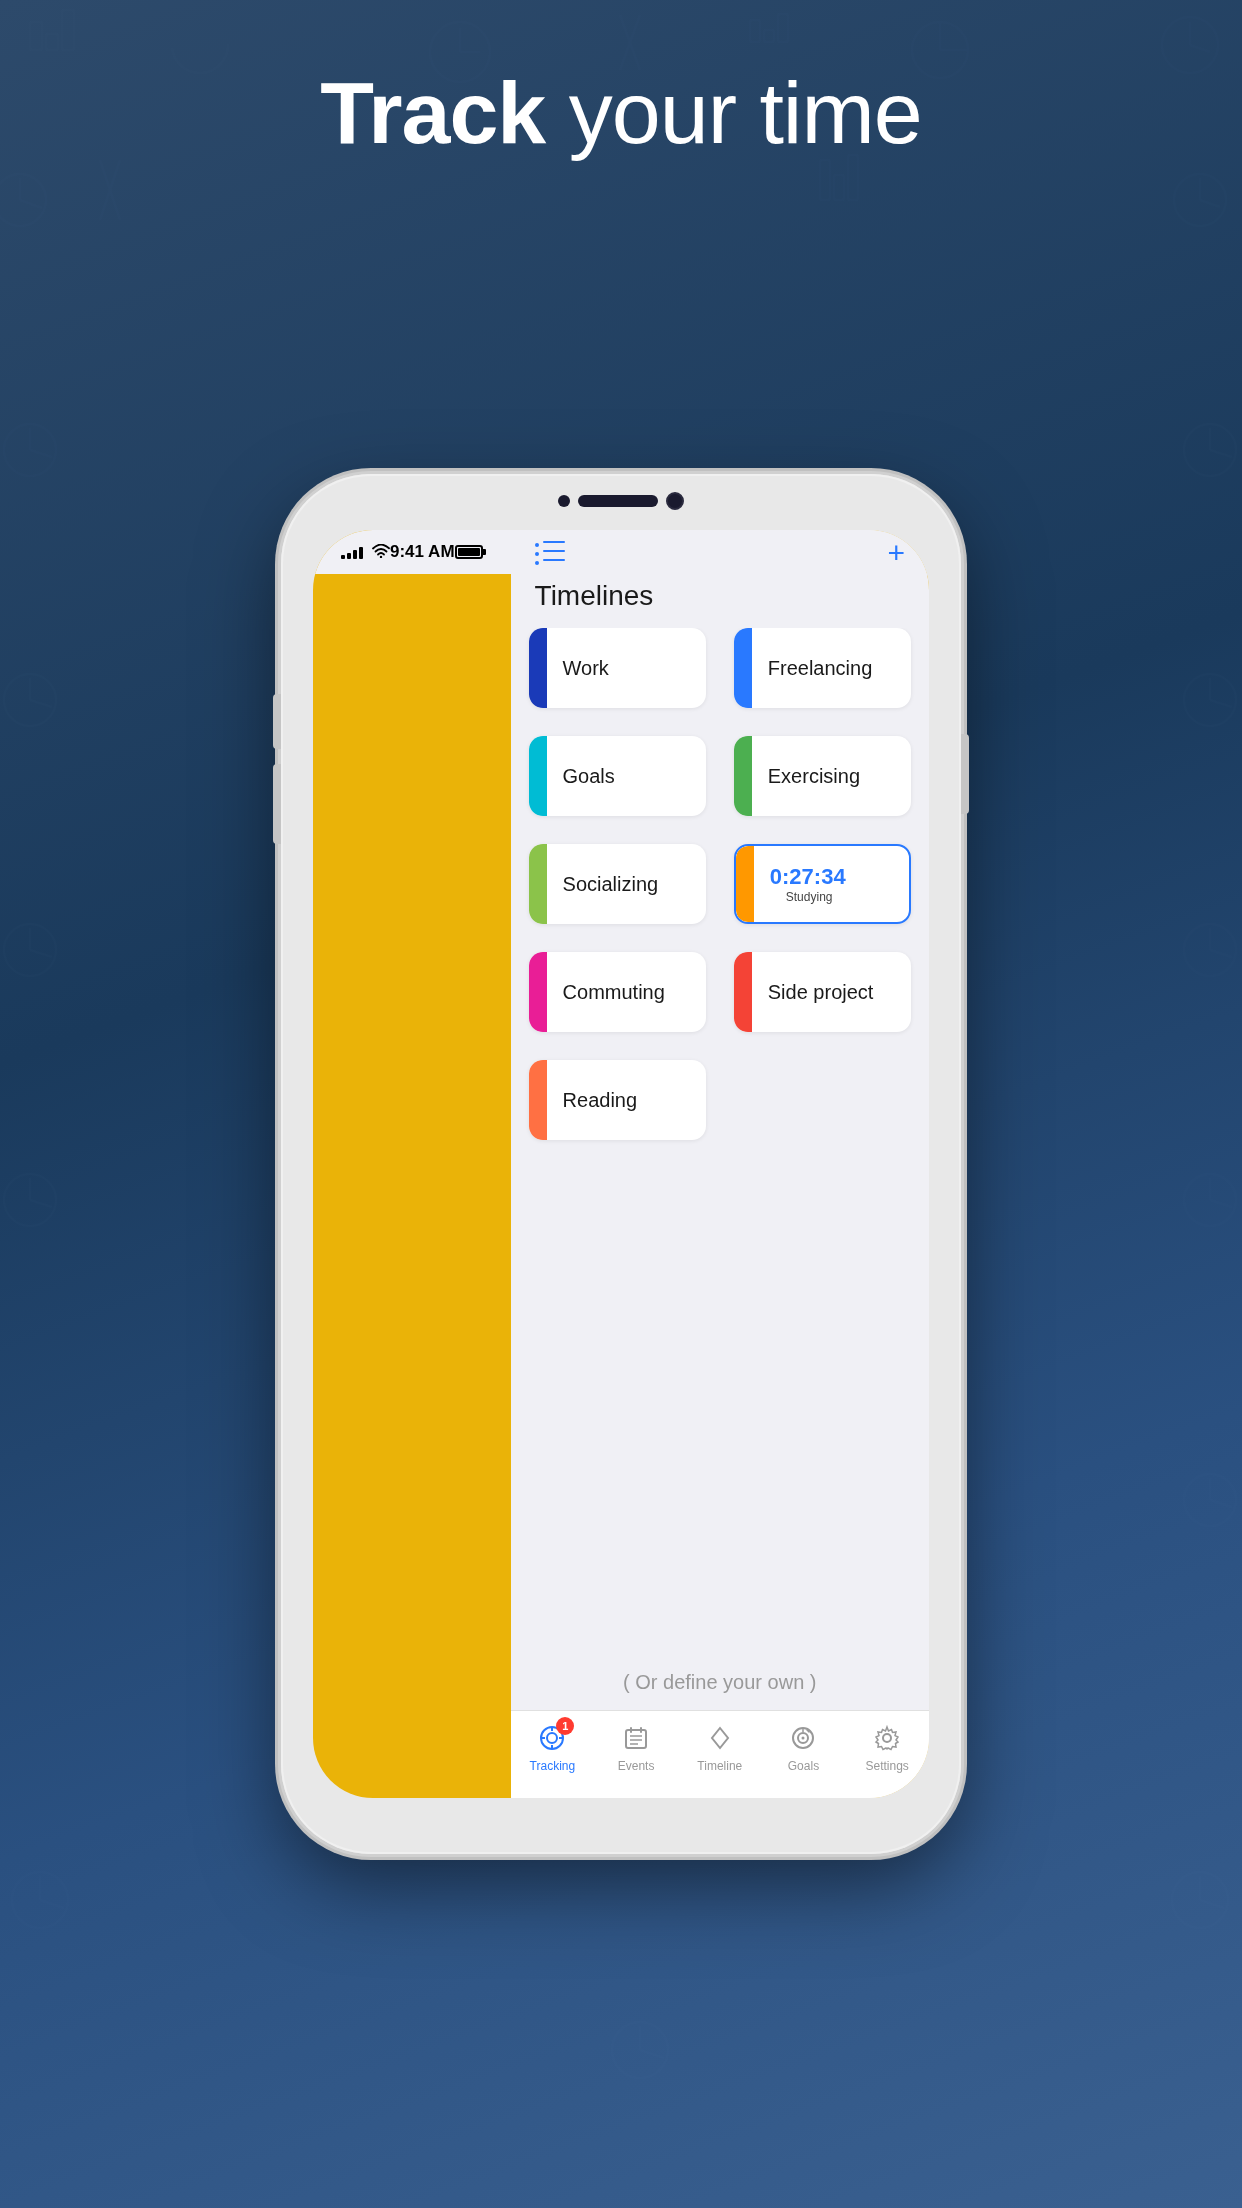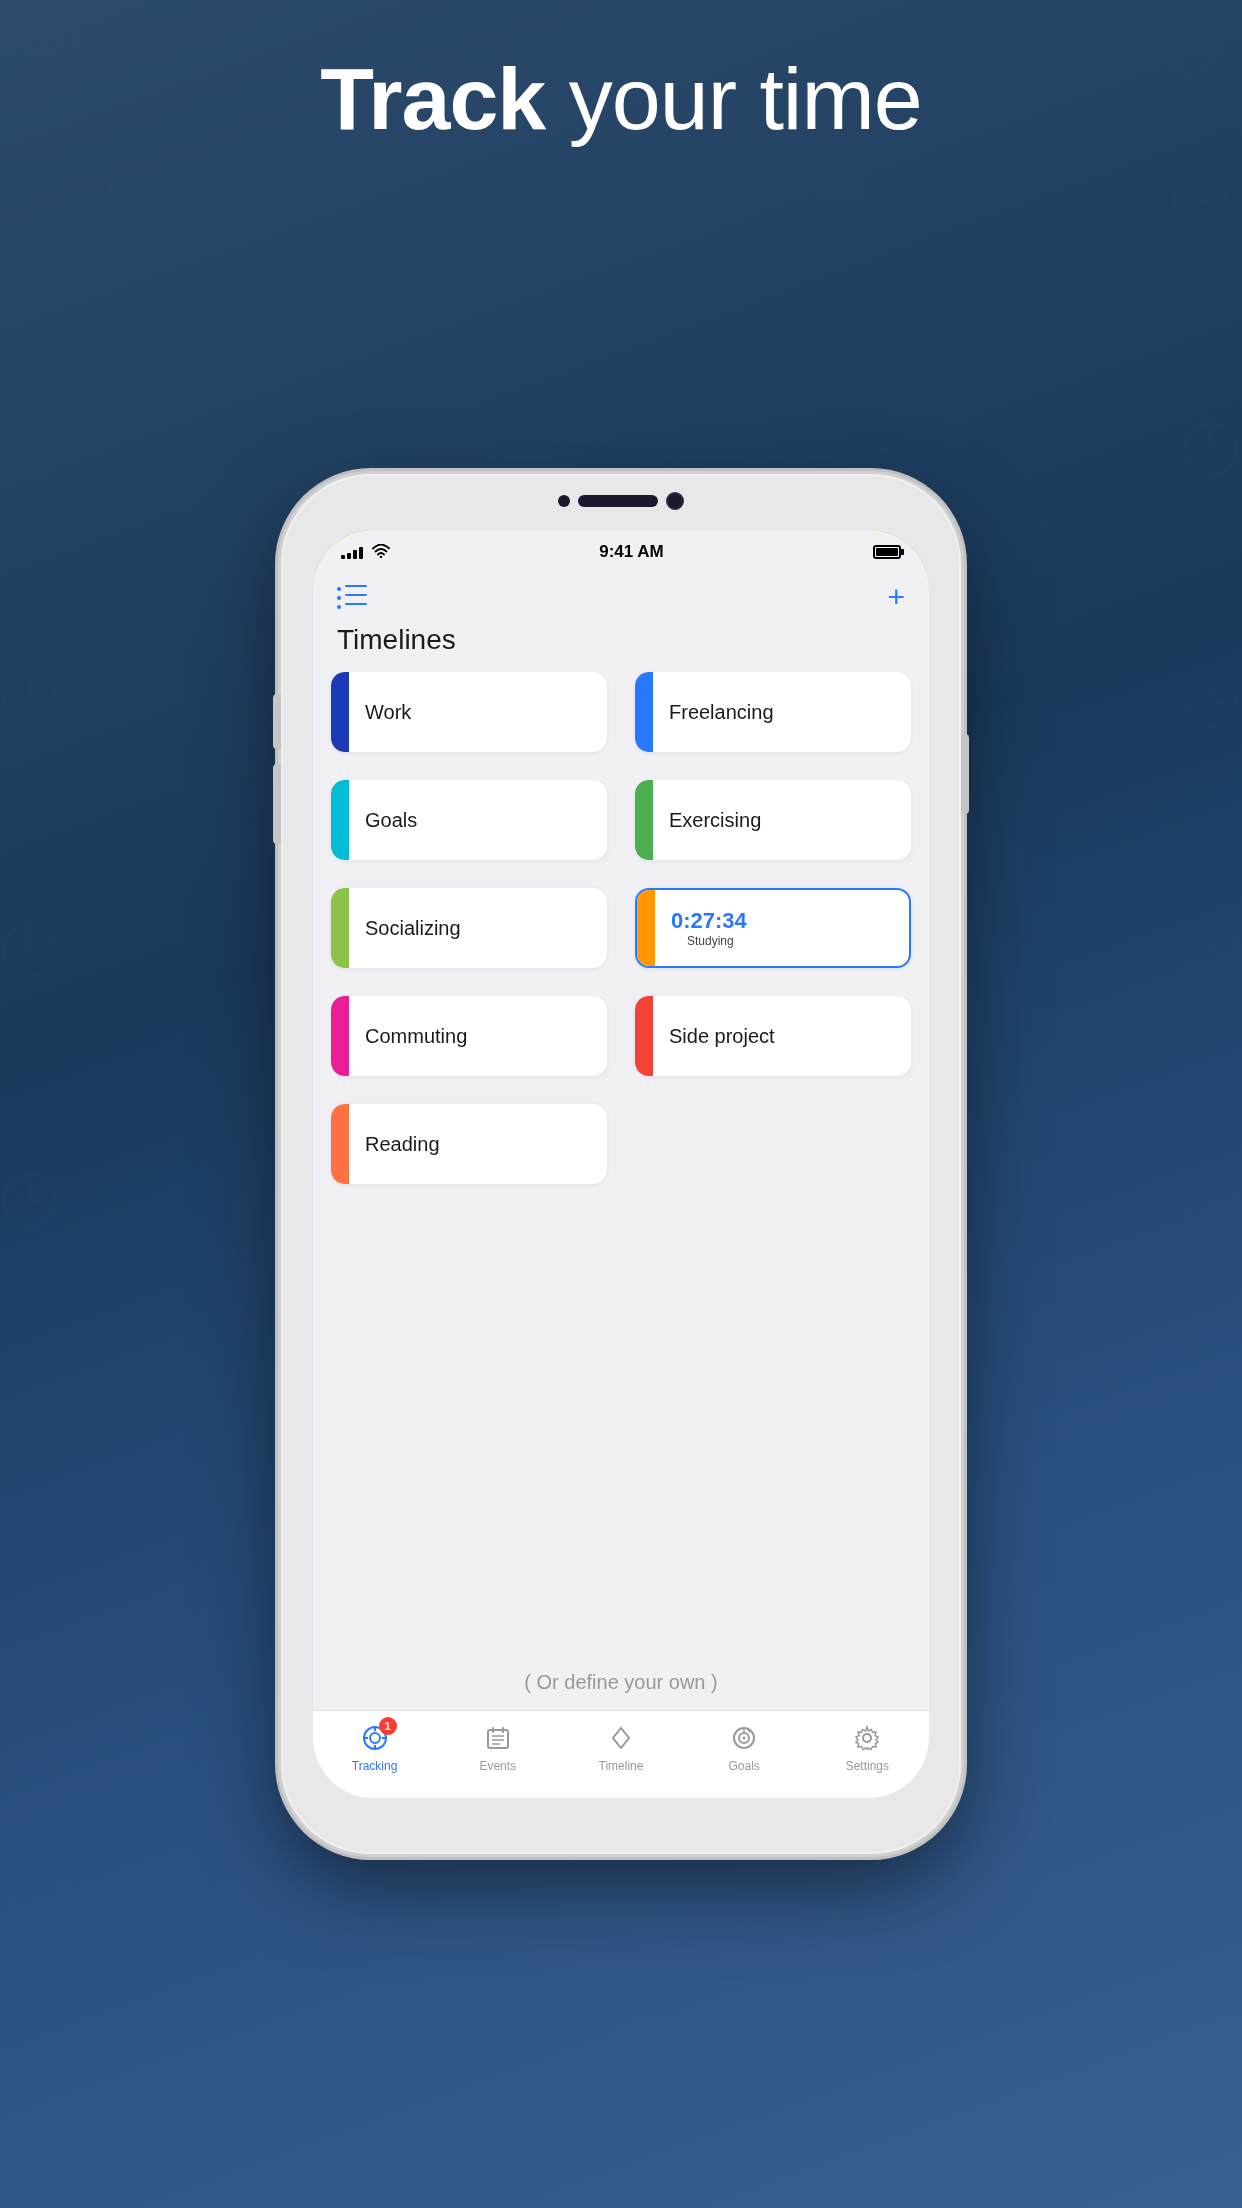--- a/index.html
+++ b/index.html
@@ -19,21 +19,21 @@
     .bg-icons {
       position: absolute;
       inset: 0;
       opacity: 0.12;
       pointer-events: none;
     }
 
     
     .app-title {
       position: absolute;
-      top: 48px;
+      top: 62px;
       left: 0; right: 0;
       text-align: center;
       font-size: 88px;
       color: white;
       font-weight: 300;
       letter-spacing: -1px;
     }
     .app-title strong {
       font-weight: 800;
     }
@@ -92,21 +92,21 @@
     .phone-screen {
       position: absolute;
       top: 56px;
       left: 32px;
       right: 32px;
       bottom: 56px;
       background: #eab308;
       border-radius: 60px;
       overflow: hidden;
       display: flex;
-      flex-direction: column;
+      flex-direction: row;
     }
 
     
     .phone-camera-area {
       position: absolute;
       top: 18px;
       left: 50%;
       transform: translateX(-50%);
       display: flex;
       align-items: center;

